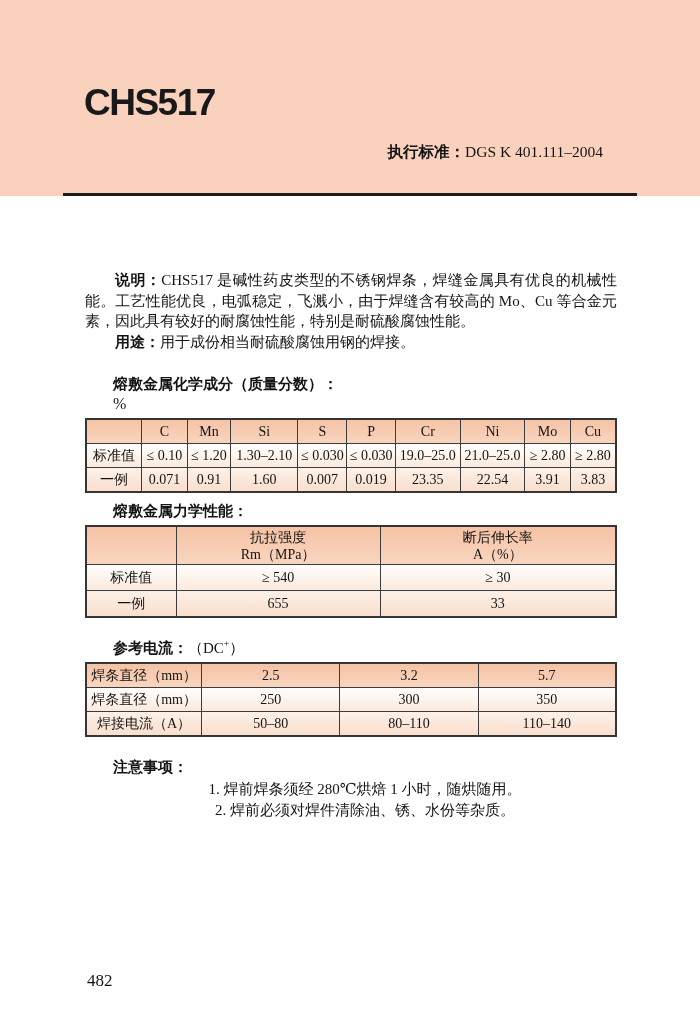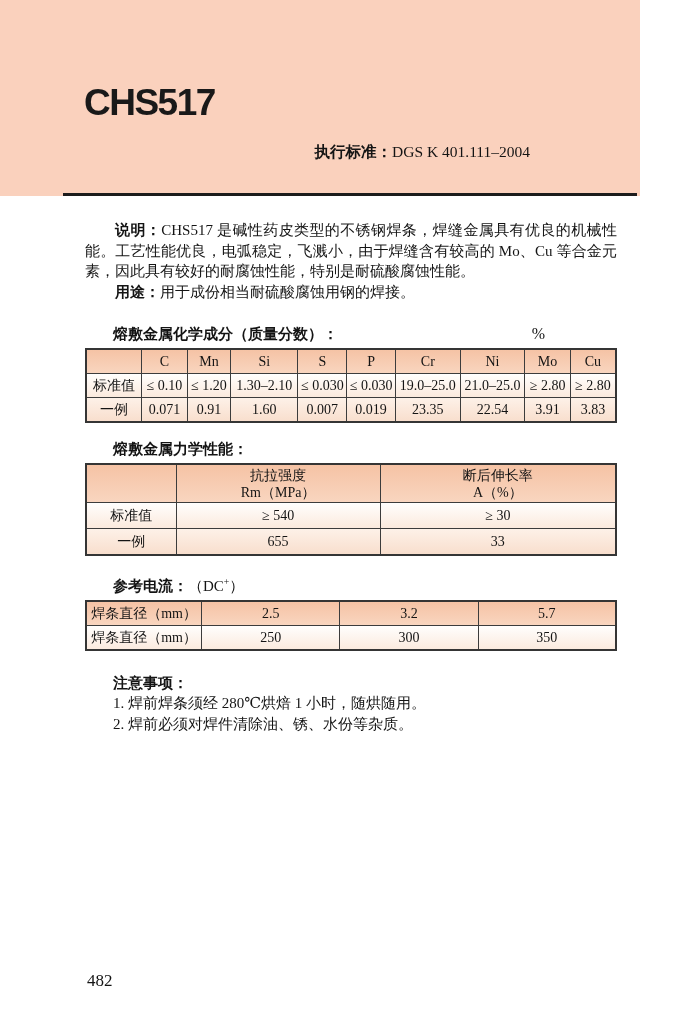--- a/index.html
+++ b/index.html
@@ -3,55 +3,55 @@
 <meta charset="utf-8">
 <style>
   html,body { margin:0; padding:0; background:#e9e9e9; }
   .page {
     position:relative; width:700px; height:1035px; margin:0 auto;
     background:#ffffff; overflow:hidden;
     font-family:"Liberation Serif","DejaVu Serif",serif;
     color:#141414;
   }
   
-  .band { position:relative; width:640px; height:196px; background:#fad1bd; }
+  .band { position:relative; width:700px; height:196px; background:#fad1bd; }
   .product-title {
     position:absolute; left:84px; top:82px;
     font-family:"Liberation Sans","DejaVu Sans",sans-serif;
     font-weight:bold; font-size:37px; letter-spacing:-1.5px; color:#191919;
   }
-  .standard-line { position:absolute; right:110px; top:142px; font-size:15.5px; white-space:nowrap; }
+  .standard-line { position:absolute; right:97px; top:142px; font-size:15.5px; white-space:nowrap; }
   .standard-line .lbl { font-weight:bold; }
   .band-rule { position:absolute; left:63px; bottom:0; width:574px; height:3px; background:#1c1c1c; }
   
   .content { padding:0 83px 0 85px; }
   .para { margin:0; font-size:15px; line-height:20.6px; text-align:justify; text-indent:2em; }
-  .para.first { margin-top:24px; }
+  .para.first { margin-top:74px; }
   .b { font-weight:bold; }
-  .sec-title { margin-top:22px; padding-left:28px; font-size:15px; font-weight:bold; line-height:20px; }
+  .sec-title { margin-top:22px; padding-left:28px; font-size:15px; font-weight:bold; line-height:20px;flex-direction:column; }
   .sec-title .normal { font-weight:normal; }
   .chem-title { display:flex; justify-content:space-between; padding-right:72px; }
   .chem-title .unit { font-weight:normal; font-size:16px; }
   sup { font-size:0.65em; vertical-align:super; line-height:0; }
   
   table.tbl {
     width:100%; border-collapse:collapse; table-layout:fixed;
     margin-top:4px; text-align:center; font-size:14px;
     border:2px solid #353535;
   }
   table.tbl td { border:1px solid #3c3c3c; padding:0 1px; overflow:hidden; white-space:nowrap; }
   tr.r-head  { background:linear-gradient(180deg,#f5c2a4 0%,#f9d6c0 100%); }
   tr.r-light { background:linear-gradient(180deg,#fffefd 0%,#fbe9dc 100%); }
   tr.r-mid   { background:linear-gradient(180deg,#fdf1e8 0%,#f8ddcb 100%); }
   table.chem tr td { height:23px; }
   table.mech tr.r-head td { height:37px; line-height:17px; }
   table.mech tr.r-light td, table.mech tr.r-mid td { height:25px; }
   table.cur tr td { height:23px;text-align:center; }
-  .notes-title { margin-top:22px; padding-left:28px; font-size:15px; font-weight:bold; line-height:20px; }
-  .note-item { padding-left:28px; font-size:15px; line-height:21px; }
+  .notes-title { margin-top:22px; padding-left:28px; font-size:15px; font-weight:bold; line-height:20px;font-family:Liberation Mono, monospace; }
+  .note-item { padding-left:28px; font-size:15px; line-height:21px;text-align:center; }
   .pageno { position:absolute; left:87px; top:971px; font-size:17px; }
 </style>
 </head>
 <body>
 
 <div class="page">
 
   <div class="band">
     <div class="product-title">CHS517</div>
     <div class="standard-line">
@@ -115,21 +115,21 @@
         <td>0.007</td>
         <td>0.019</td>
         <td>23.35</td>
         <td>22.54</td>
         <td>3.91</td>
         <td>3.83</td>
       </tr>
     </tbody>
       </table>
 
-    <div class="sec-title" style="margin-top:16px;">熔敷金属力学性能：</div>
+    <div class="sec-title" style="margin-top:8px;">熔敷金属力学性能：</div>
     <table class="tbl mech">
       <colgroup>
           <col style="width:17%">
           <col style="width:38.5%">
           <col style="width:44.5%">
         </colgroup>
       <tbody>
           <tr class="r-head">
         <td></td>
         <td>
@@ -170,20 +170,26 @@
         <td>2.5</td>
         <td>3.2</td>
         <td>5.7</td>
       </tr>
       <tr class="r-light">
         <td>焊条直径（mm）</td>
         <td>250</td>
         <td>300</td>
         <td>350</td>
       </tr>
+      <tr class="r-mid">
+        <td>焊接电流（A）</td>
+        <td>50–80</td>
+        <td>80–110</td>
+        <td>110–140</td>
+      </tr>
     </tbody>
       </table>
 
     <div class="notes-title">注意事项：</div>
     <div class="note-item">1. 焊前焊条须经 280℃烘焙 1 小时，随烘随用。</div>
     <div class="note-item">2. 焊前必须对焊件清除油、锈、水份等杂质。</div>
 
   </div>
 
   <div class="pageno">482</div>

